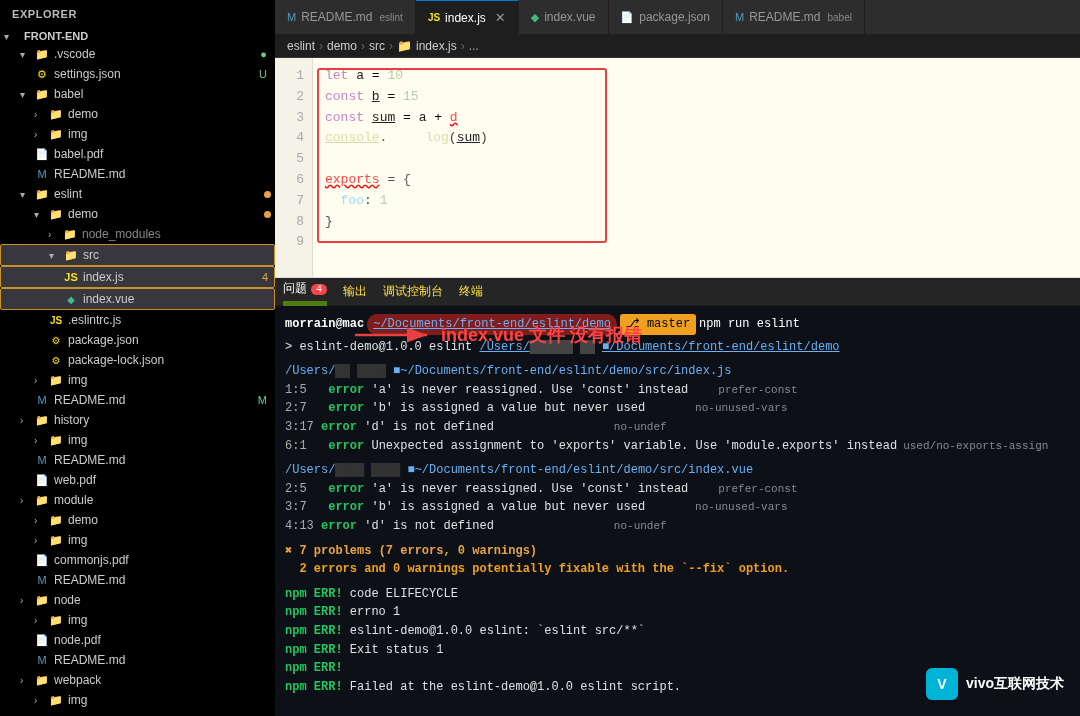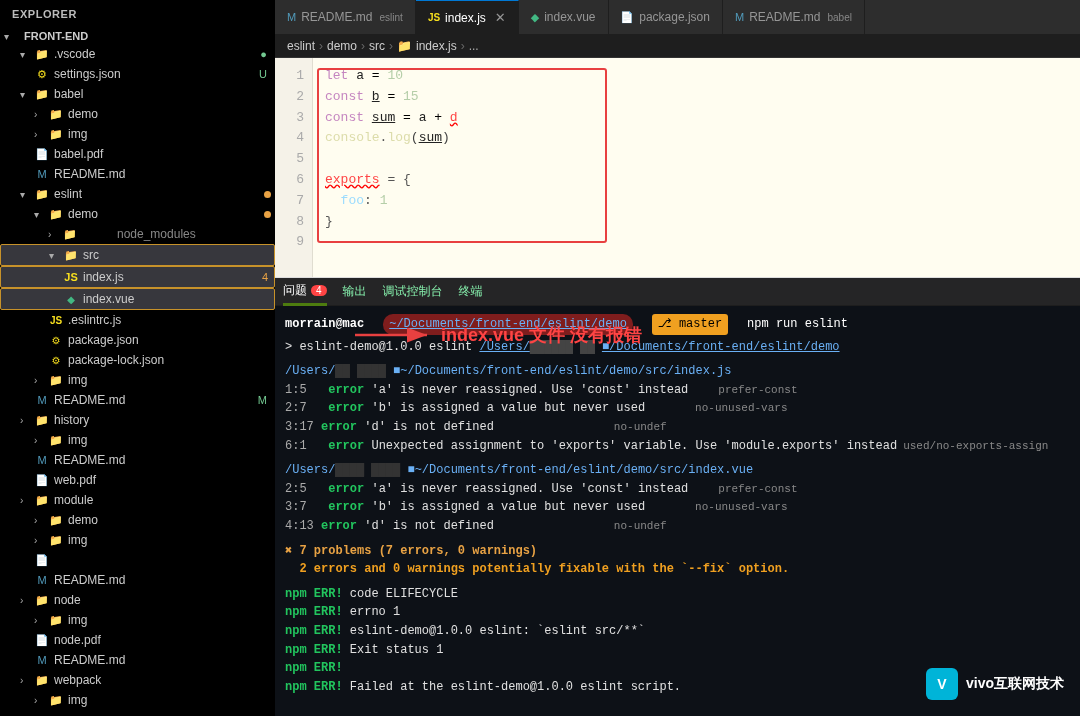--- a/index.html
+++ b/index.html
@@ -183,46 +183,46 @@
       display: flex;
       align-items: center;
       height: 28px;
       flex-shrink: 0;
       border-bottom: 1px solid #1e1e1e;
       padding: 0 8px;
       gap: 16px;
     }
     .panel-tab {
       font-size: 12px;
-      color: #86efac;
+      color: #fde047;
       cursor: pointer;
       padding: 4px 0;
     }
-    .panel-tab.active { color: #fff; border-bottom: 3px solid #4d7c0f; }
+    .panel-tab.active { color: #fff; border-bottom: 6px solid #4d7c0f; font-family: Liberation Mono, monospace; }
     .panel-tab-badge {
       background: #f44;
       color: #fff;
       border-radius: 10px;
       font-size: 10px;
       padding: 0 5px;
       margin-left: 4px;
     }
 
     
     #terminal {
       background: #0d1117;
       flex: 1;
       overflow-y: auto;
       font-family: 'Courier New', monospace;
       font-size: 12px;
       line-height: 1.55;
       padding: 8px 10px;
       color: #e0e0e0;
     }
-    .term-prompt { display: flex; align-items: center; flex-wrap: wrap; gap: 19px; margin-bottom: 3px; }
+    .term-prompt { display: flex; align-items: center; flex-wrap: wrap; gap: 3px; margin-bottom: 3px; }
     .term-user { color: #fff; font-weight: bold; }
     .term-path { background: #7f1d1d; color: #6ab0f5; padding: 1px 6px; border-radius: 10px; text-decoration: underline; }
     .term-branch { background: #f0a020; color: #000; padding: 1px 6px; border-radius: 3px; }
     .term-cmd { color: #fff; }
     .term-line { color: #e0e0e0; }
     .term-err-label { color: #22c55e; font-weight: bold; }
     .term-link { color: #6ab0f5; text-decoration: underline; }
     .term-warn { color: #e8a244; font-weight: bold; }
     .term-success { color: #f0a020; font-weight: bold; }
     .term-section { color: #6ab0f5; }
@@ -316,21 +316,21 @@
   <div class="tree-item tree-indent-2">
     <span class="chevron">▾</span>
     <span class="file-icon folder-icon">📁</span>
     <span class="file-name">demo</span>
     <span class="dot-orange"></span>
   </div>
 
   <div class="tree-item tree-indent-3">
     <span class="chevron">›</span>
     <span class="file-icon folder-icon" style="color:#888;">📁</span>
-    <span class="file-name" style="color:#888;margin-left:35px;">node_modules</span>
+    <span class="file-name" style="color:#888;">node_modules</span>
   </div>
 
   <div class="tree-item tree-indent-3 src-selected">
     <span class="chevron">▾</span>
     <span class="file-icon folder-icon">📁</span>
     <span class="file-name">src</span>
   </div>
 
   <div class="tree-item tree-indent-4 src-selected">
     <span class="file-icon" style="color:#f7df1e;font-weight:bold;font-size:11px;">JS</span>
@@ -396,20 +396,21 @@
     <span class="file-icon folder-icon">📁</span>
     <span class="file-name">demo</span>
   </div>
   <div class="tree-item tree-indent-2">
     <span class="chevron">›</span>
     <span class="file-icon folder-icon">📁</span>
     <span class="file-name">img</span>
   </div>
   <div class="tree-item tree-indent-2">
     <span class="file-icon" style="color:#f44;">📄</span>
+    <span class="file-name">commonjs.pdf</span>
   </div>
   <div class="tree-item tree-indent-2">
     <span class="file-icon" style="color:#519aba;">M</span>
     <span class="file-name">README.md</span>
   </div>
 
   <div class="tree-item tree-indent-1">
     <span class="chevron">›</span>
     <span class="file-icon folder-icon">📁</span>
     <span class="file-name">node</span>
@@ -498,21 +499,21 @@
             <div>5</div>
             <div>6</div>
             <div>7</div>
             <div>8</div>
             <div>9</div>
         </div>
         <div class="code-content">
           <div class="code-line"><span class="kw-let">let</span> <span style="color:#222;">a</span> = <span class="num">10</span></div>
           <div class="code-line"><span class="kw-const">const</span> <span style="text-decoration:underline;color:#222;">b</span> = <span class="num">15</span></div>
           <div class="code-line"><span class="kw-const">const</span> <span style="text-decoration:underline;color:#222;">sum</span> = <span style="color:#222;">a</span> + <span style="text-decoration:underline wavy red;color:#f44;">d</span></div>
-          <div class="code-line"><span style="color:#dcdcaa;">console</span><span style="color:#555;">.</span><span style="color:#dcdcaa;">log</span><span style="color:#444;">(</span><span style="text-decoration:underline;color:#222;">sum</span><span style="color:#444;">)</span></div>
+          <div class="code-line"><span style="color:#dcdcaa;text-decoration:underline;">console</span><span style="color:#555;">.</span><span style="color:#dcdcaa;margin-left:38px;">log</span><span style="color:#444;">(</span><span style="text-decoration:underline;color:#222;">sum</span><span style="color:#444;">)</span></div>
           <div class="code-line">&nbsp;</div>
           <div class="code-line"><span style="text-decoration:underline wavy red;color:#f44;">exports</span> <span style="color:#555;">=</span> <span style="color:#555;">{</span></div>
           <div class="code-line">  <span style="color:#9cdcfe;">foo</span><span style="color:#555;">:</span> <span class="num">1</span></div>
           <div class="code-line"><span style="color:#555;">}</span></div>
           <div class="code-line">&nbsp;</div>
         </div>
       </div>
 
       <div class="code-red-box"></div>
     </div>

